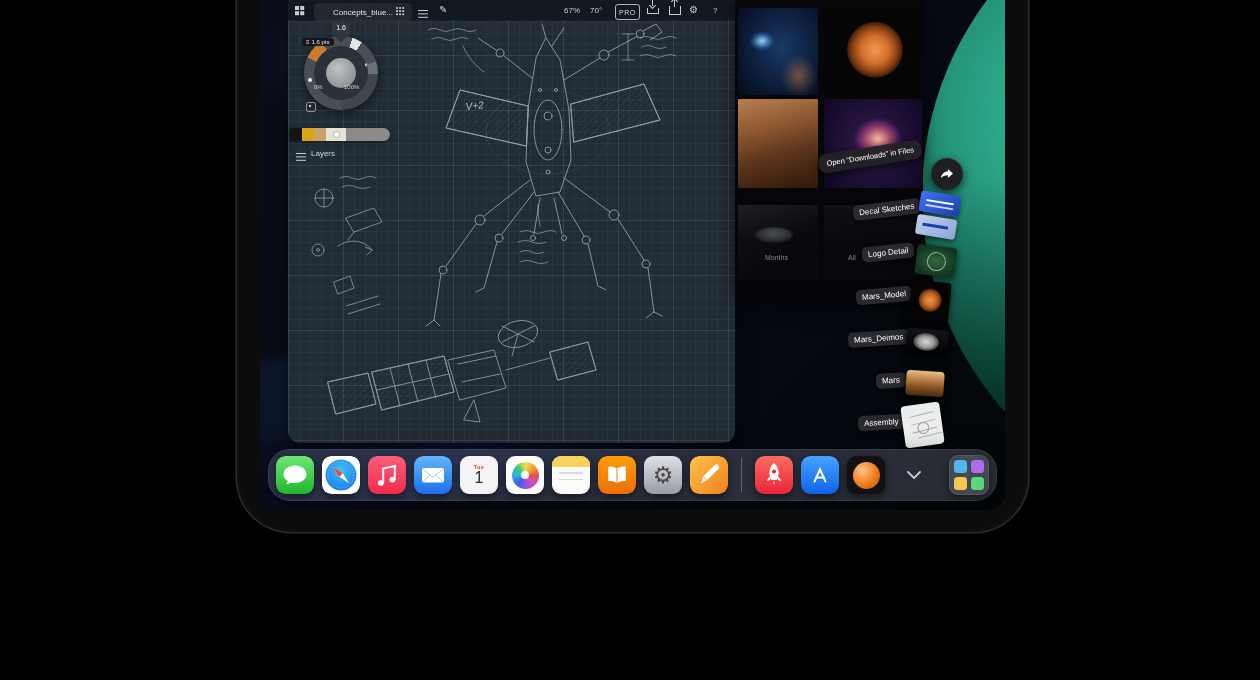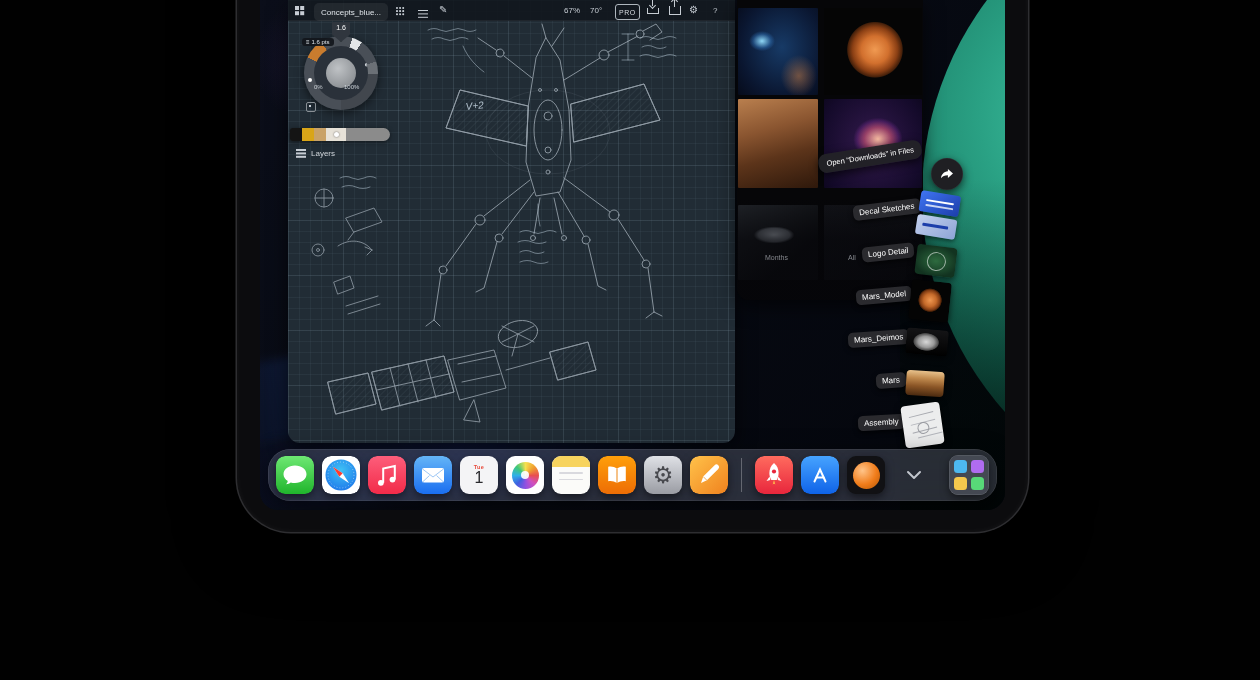--- a/index.html
+++ b/index.html
@@ -33,21 +33,21 @@
     background-image:
       linear-gradient(rgba(170,200,220,.055) 1px,transparent 1px),
       linear-gradient(90deg,rgba(170,200,220,.055) 1px,transparent 1px),
       linear-gradient(rgba(170,200,220,.09) 1px,transparent 1px),
       linear-gradient(90deg,rgba(170,200,220,.09) 1px,transparent 1px);
     background-size:11px 11px,11px 11px,55px 55px,55px 55px;
     box-shadow:0 6px 20px rgba(0,0,0,.6);}
   .c-toolbar{left:0;top:0;right:0;height:20px;background:rgba(16,22,28,.88);
     border-bottom:1px solid rgba(255,255,255,.06);color:#c7cdd4;font-size:8px;}
   .tb{position:absolute;top:3px;display:flex;align-items:center;height:14px;}
-  .c-title{background:rgba(255,255,255,.07);padding:2px 7px;border-radius:5px;font-size:8px;color:#dfe4e9;}
+  .c-title{background:rgba(255,255,255,.07);padding:2px 19px;border-radius:5px;font-size:8px;color:#dfe4e9;}
   .i-grid4{width:9px;height:9px;position:relative;margin-top:1px;}
   .i-grid4::before{content:"";position:absolute;width:3.6px;height:3.6px;background:#c7cdd4;
     box-shadow:5.2px 0 0 #c7cdd4,0 5.2px 0 #c7cdd4,5.2px 5.2px 0 #c7cdd4;}
   .i-dots9{width:8px;height:8px;position:relative;margin-top:2px;}
   .i-dots9::before{content:"";position:absolute;width:1.8px;height:1.8px;border-radius:50%;background:#c7cdd4;
     box-shadow:3.1px 0 0 #c7cdd4,6.2px 0 0 #c7cdd4,0 3.1px 0 #c7cdd4,3.1px 3.1px 0 #c7cdd4,6.2px 3.1px 0 #c7cdd4,0 6.2px 0 #c7cdd4,3.1px 6.2px 0 #c7cdd4,6.2px 6.2px 0 #c7cdd4;}
   .i-bars{width:10px;height:1.6px;background:#c7cdd4;margin-top:1px;box-shadow:0 3.4px 0 #c7cdd4,0 6.8px 0 #c7cdd4;}
   .i-glyph{font-size:10px;color:#c7cdd4;line-height:1;}
   .pro-badge{border:1px solid #aeb6bd;border-radius:3px;padding:0 3px;font-size:7px;letter-spacing:.5px;color:#d6dbe0;}
   .i-dl{width:10px;height:5px;border:1.2px solid #c7cdd4;border-top:none;margin-top:8px;position:relative;}
@@ -76,21 +76,21 @@
   .pct{font-size:6px;color:#cdd3d9;}
   .sq-tool{left:18px;top:102px;width:8px;height:8px;border:1px solid #8a9096;border-radius:2px;position:absolute;}
   .sq-tool::after{content:"";position:absolute;left:2px;top:2px;width:2px;height:2px;background:#c7cdd4;}
   .contrast{left:76px;top:60px;font-size:8px;color:#cfd4d9;}
 
   
   .palette{left:2px;top:128px;width:100px;height:13px;display:flex;border-radius:3px 7px 7px 3px;overflow:hidden;
     box-shadow:0 1px 4px rgba(0,0,0,.5);}
   .sw{height:13px;}
   .pal-marker{left:46px;top:132px;width:5px;height:5px;border-radius:50%;background:#fff;box-shadow:0 0 2px rgba(0,0,0,.6);}
-  .layers-row{left:8px;top:149px;display:flex;align-items:flex-start;gap:5px;color:#d0d5da;font-size:8px;}
+  .layers-row{left:8px;top:149px;display:flex;align-items:center;gap:5px;color:#d0d5da;font-size:8px;}
 
   
   .photos{left:477px;top:0;width:186px;height:300px;background:#060608;border-radius:0 0 12px 12px;overflow:hidden;
     box-shadow:0 6px 20px rgba(0,0,0,.6);}
   .ph{position:absolute;border-radius:1px;}
   .ph-neb1{background:
     radial-gradient(18px 14px at 30% 38%,rgba(150,225,255,.95),rgba(60,140,220,.35) 50%,transparent 72%),
     radial-gradient(26px 30px at 76% 78%,rgba(210,130,70,.5),transparent 70%),
     radial-gradient(60px 70px at 55% 45%,#173a66,#0a1630 70%,#060b1a);}
   .ph-mars{background:radial-gradient(circle 34px at 52% 48%,#f09a52 0%,#d2702e 40%,#8a3f14 66%,#45200a 80%,rgba(0,0,0,0) 83%),#050505;}

